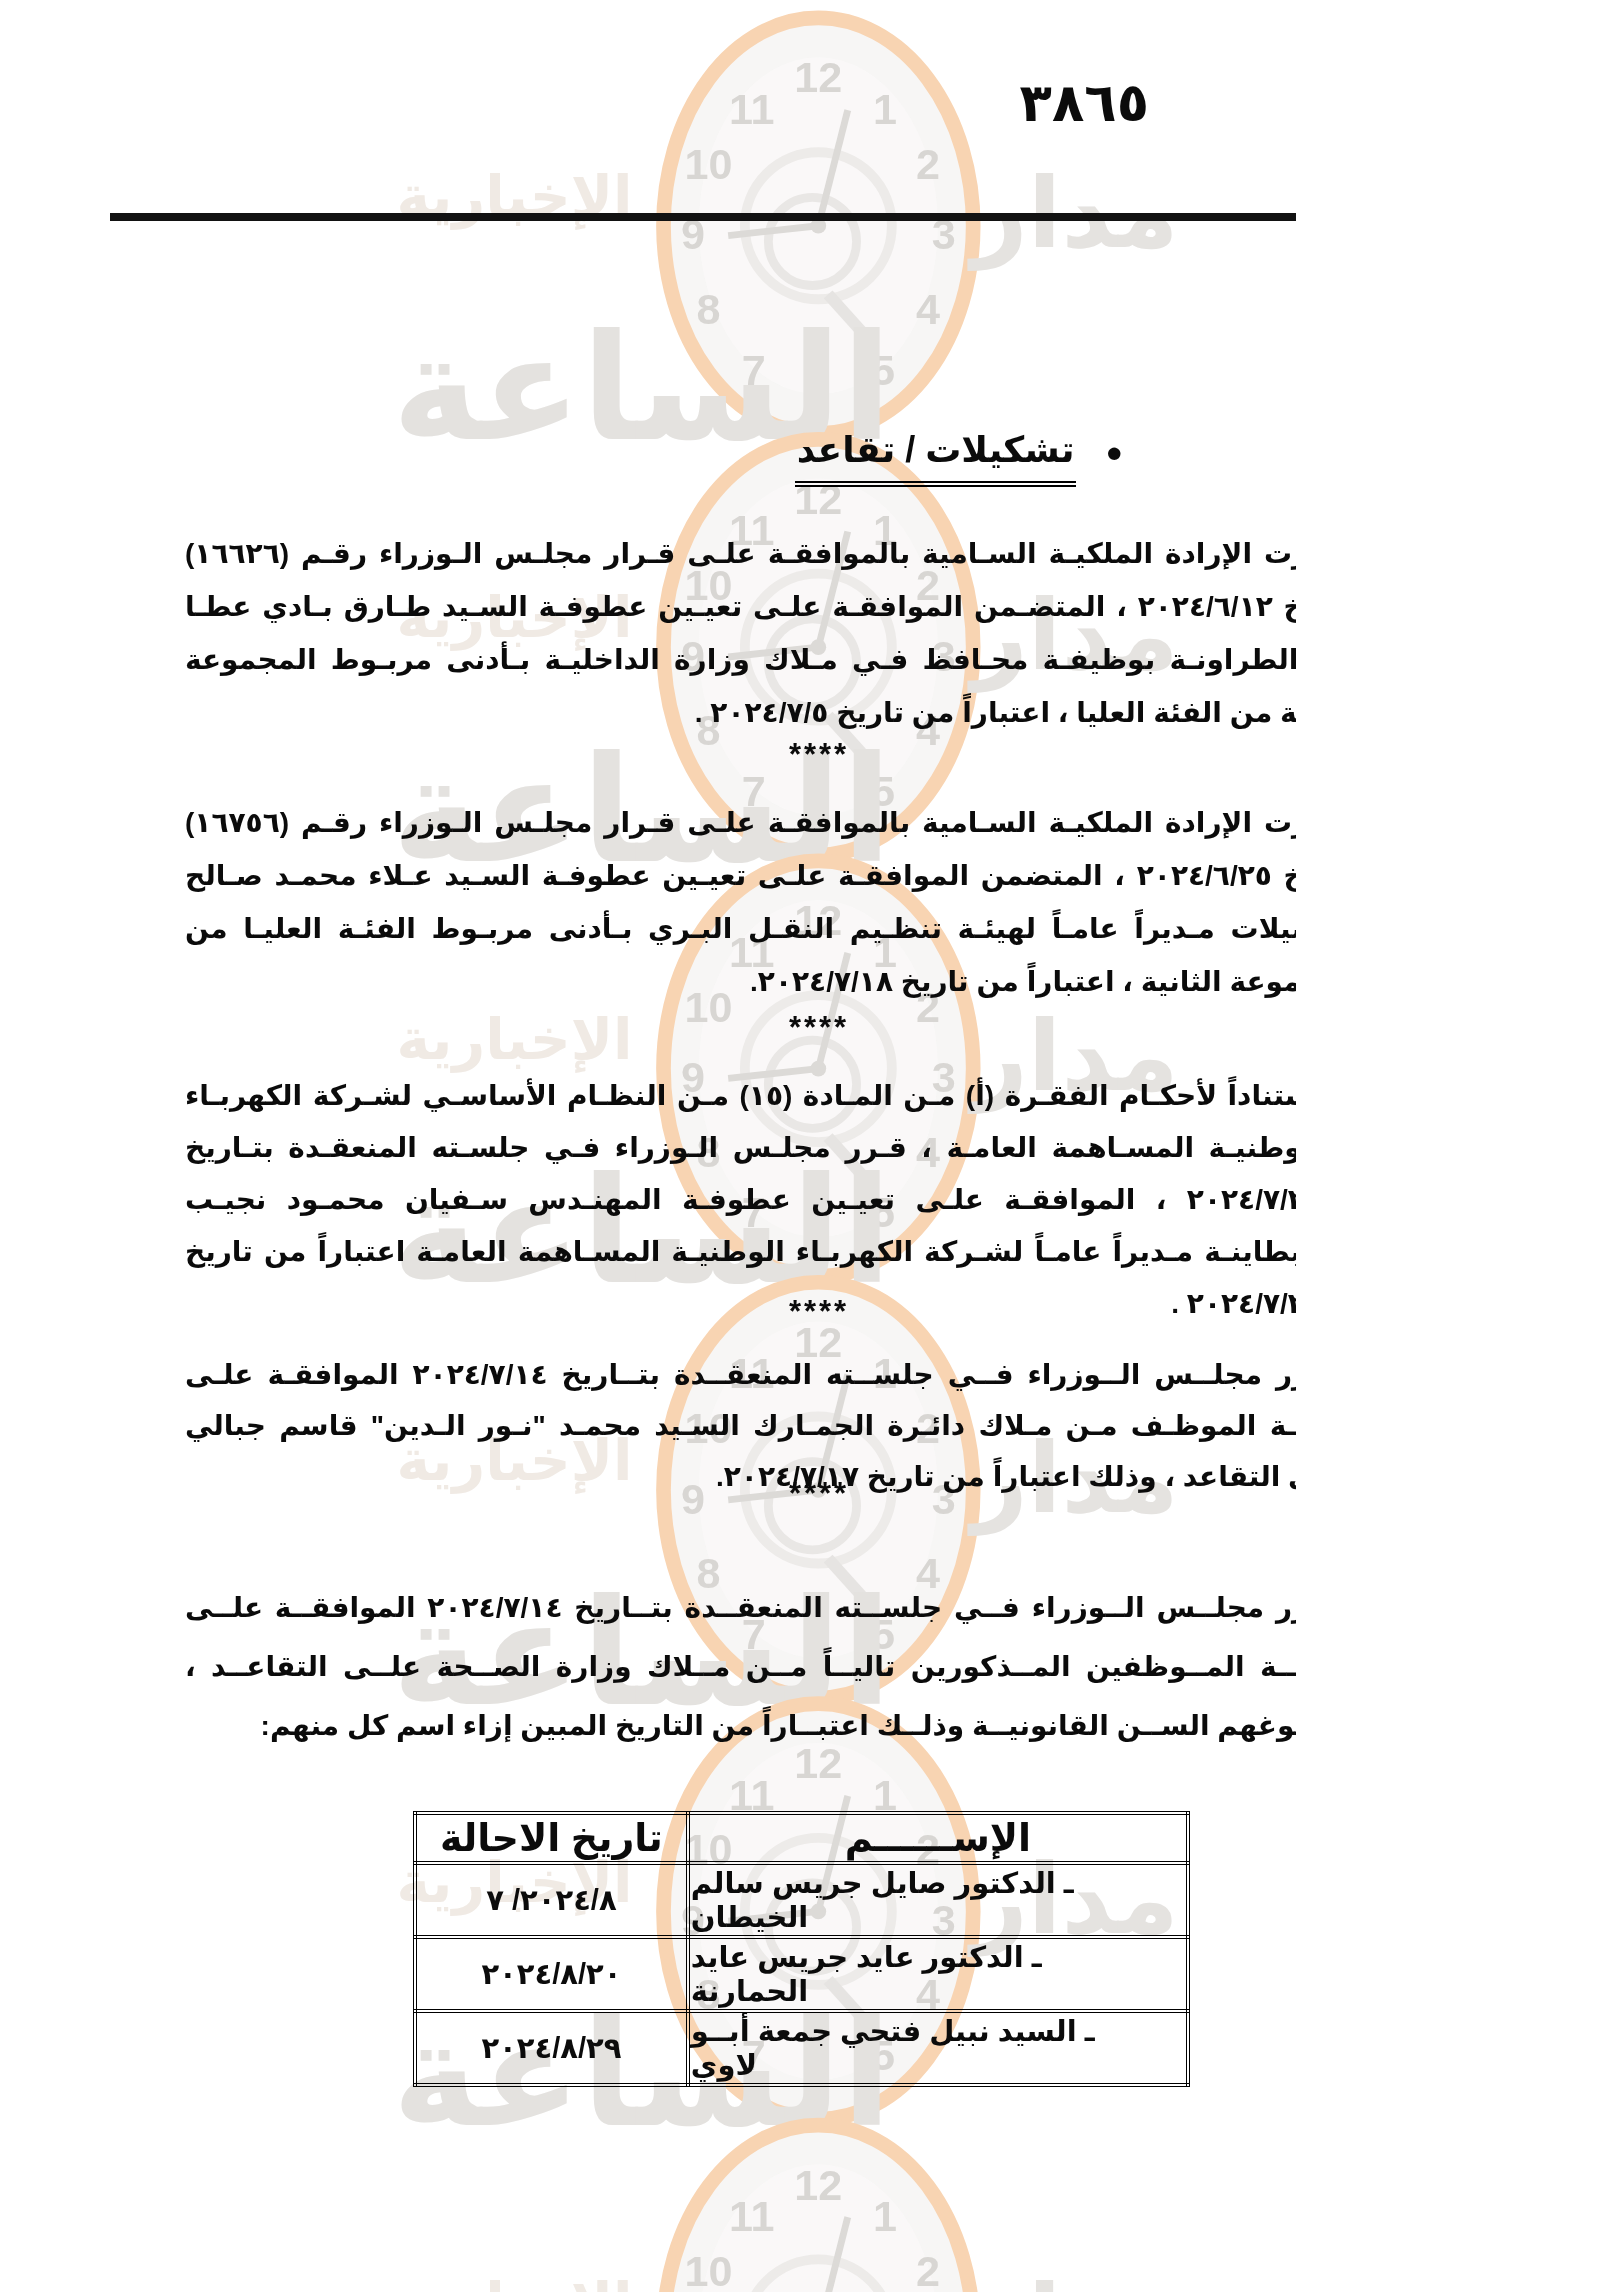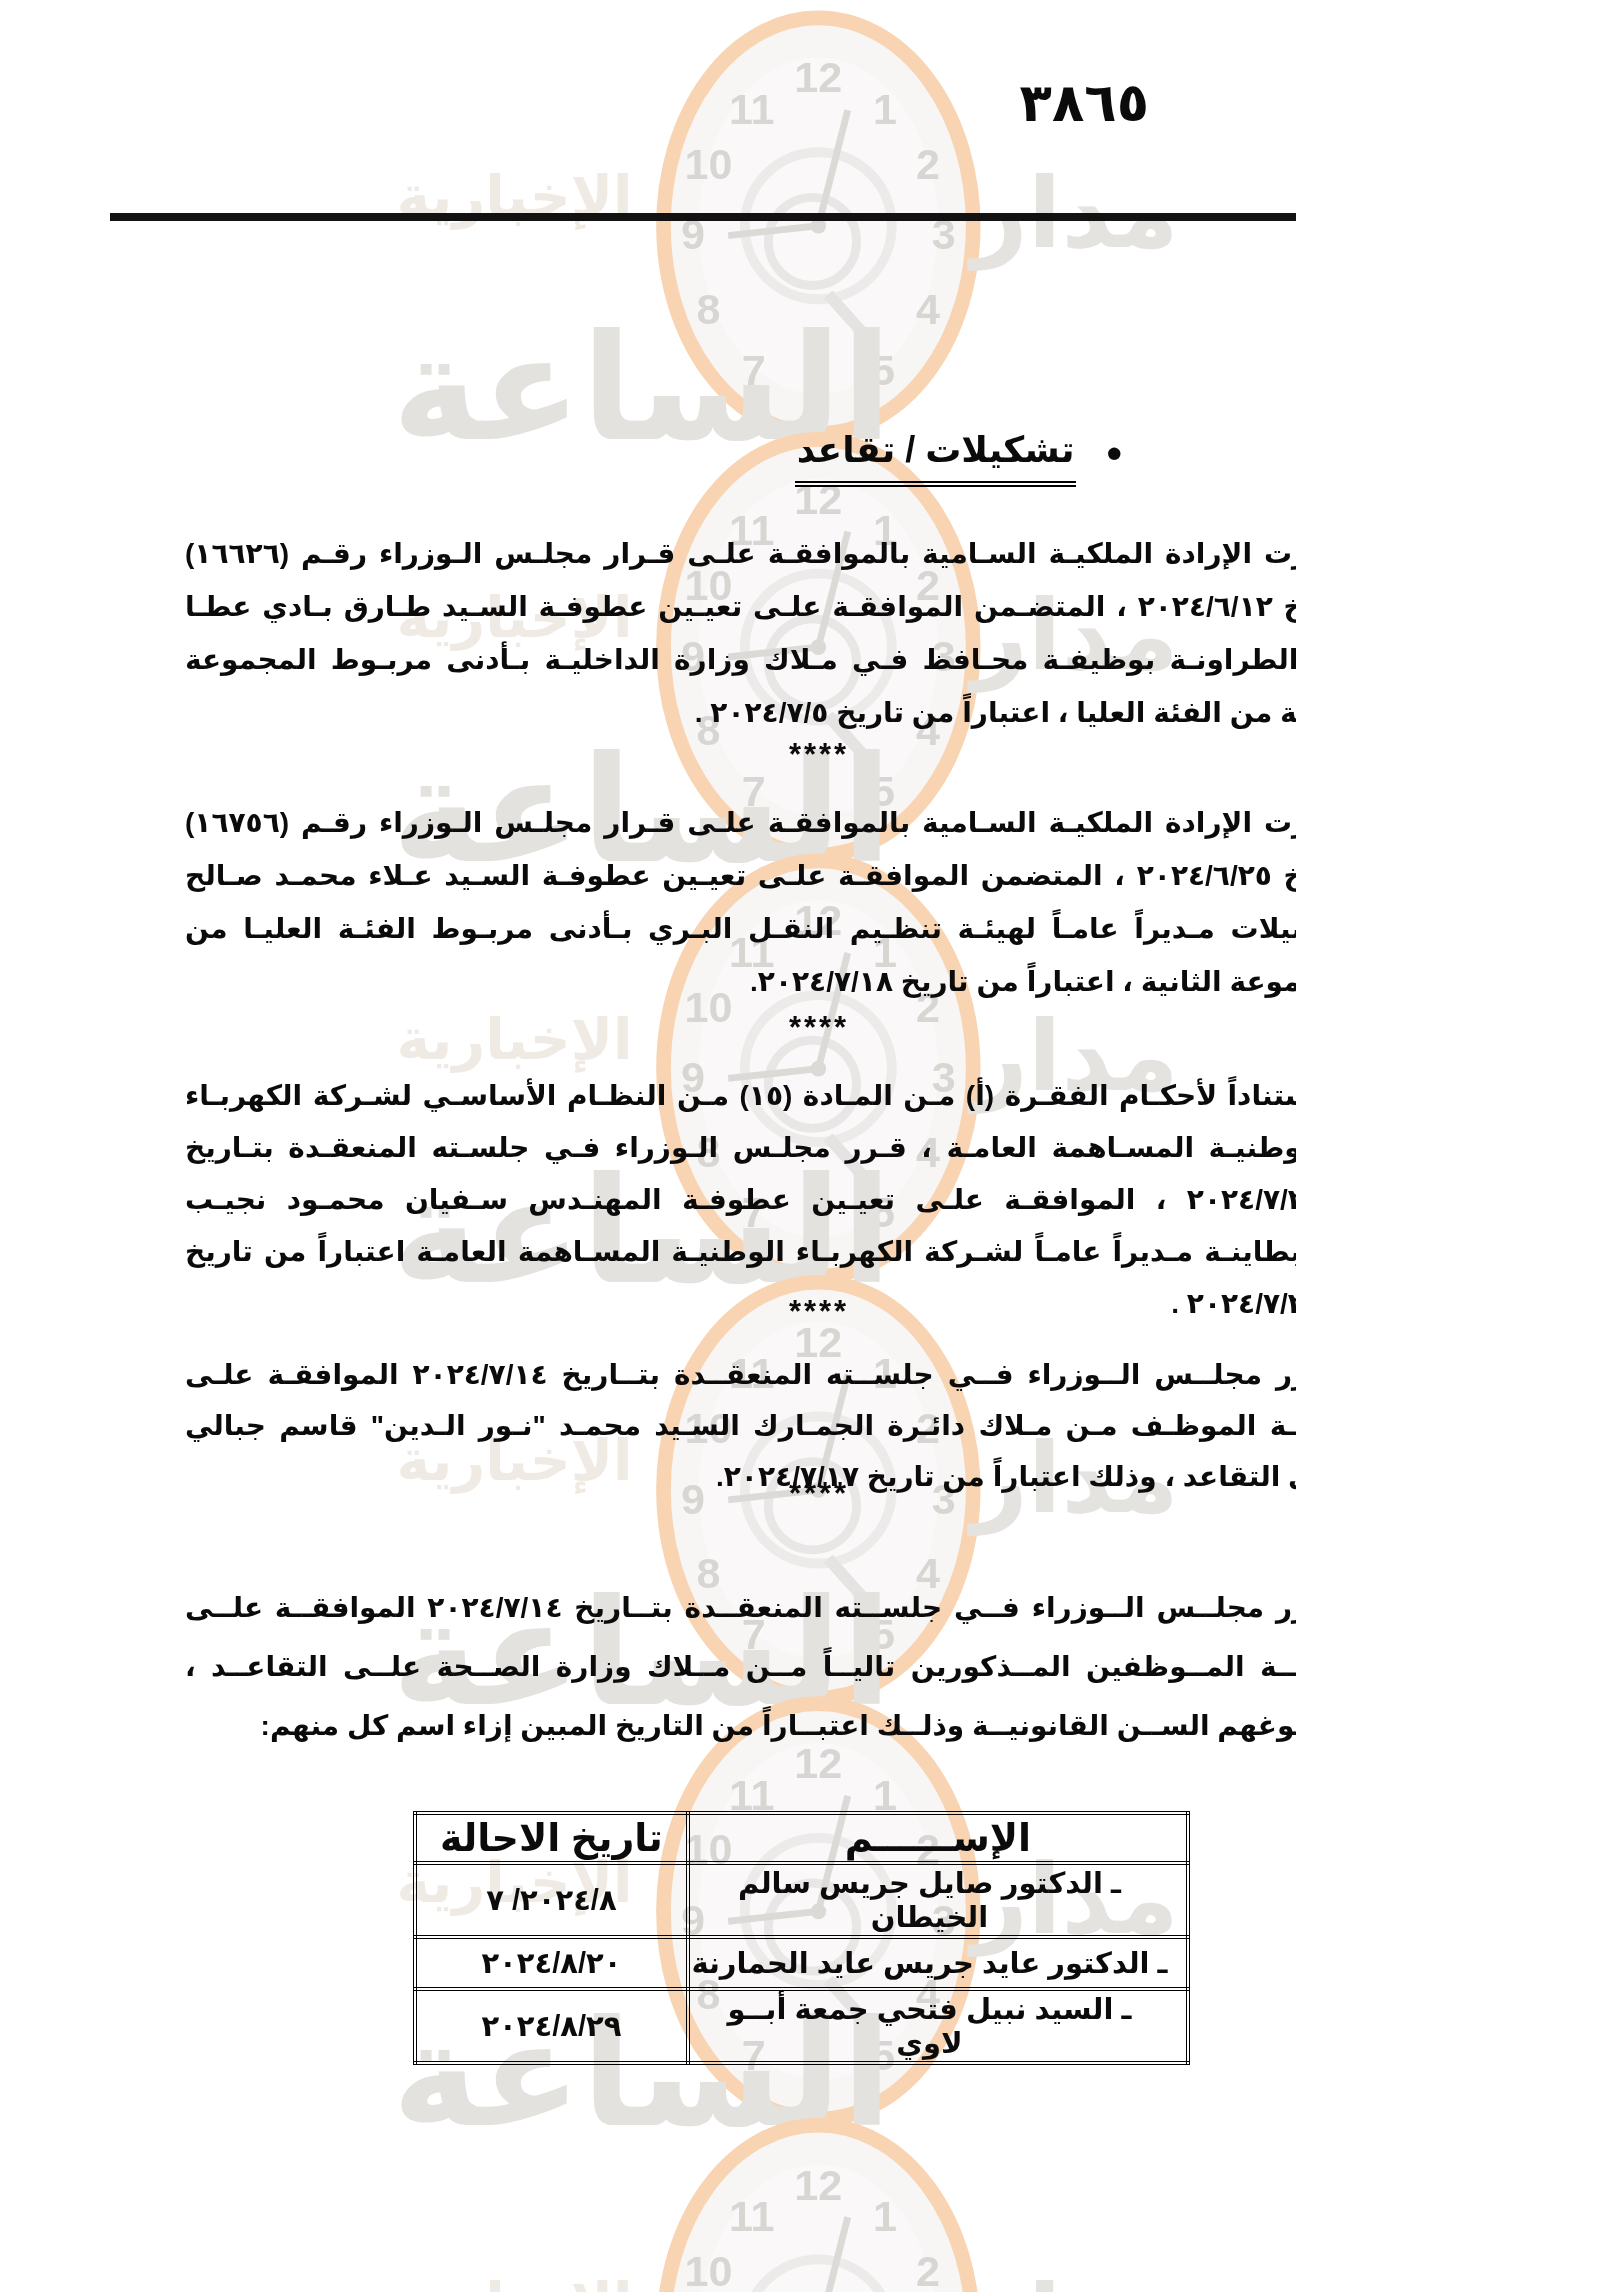--- a/index.html
+++ b/index.html
@@ -60,21 +60,21 @@
   }
   .retire-table {
     position:absolute; top:1811px; left:413px; width:777px; z-index:1;
     border-collapse:collapse; direction:rtl;
   }
   .retire-table th, .retire-table td {
     border:4.9px double #000; font-weight:bold; box-sizing:border-box;
   }
   .retire-table th { height:47px; font-size:38px; text-align:center; }
   .retire-table td { height:52px; font-size:29px; }
-  .retire-table td.name { text-align:center; padding-right:18px; }
+  .retire-table td.name { text-align:left; padding-right:24px; }
   .retire-table td.date { text-align:center; letter-spacing:1px; }
   .col-name { width:503px; }
   .col-date { width:274px; }
 </style>
 </head>
 <body>
 
 <div class="page">
 
   <svg class="wm" width="1621" height="2293" viewBox="0 0 1654 2339" aria-hidden="true">

